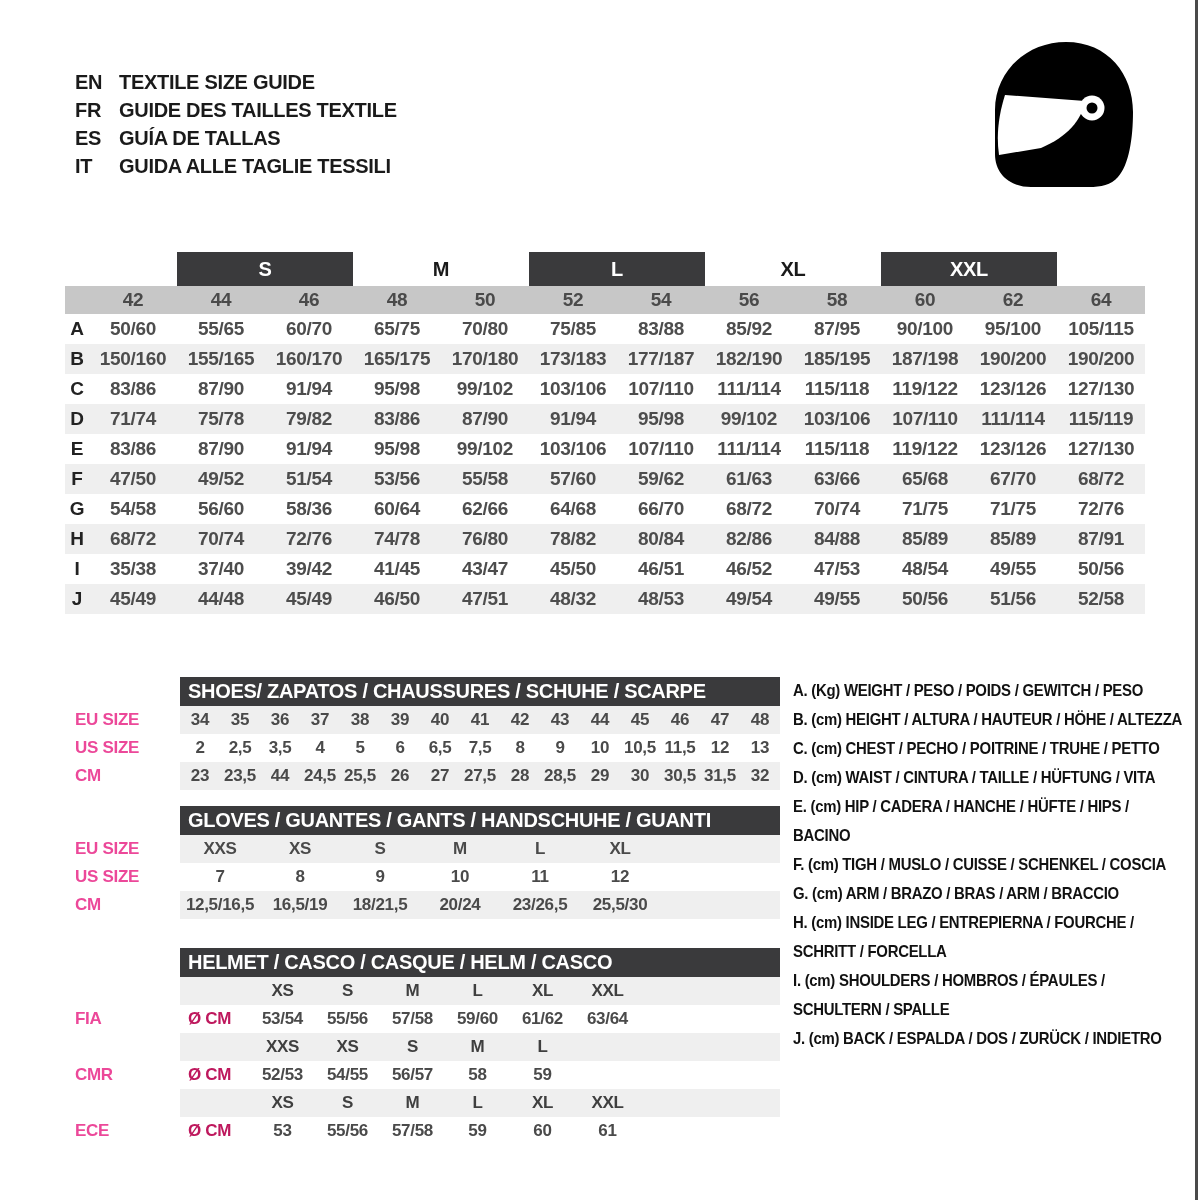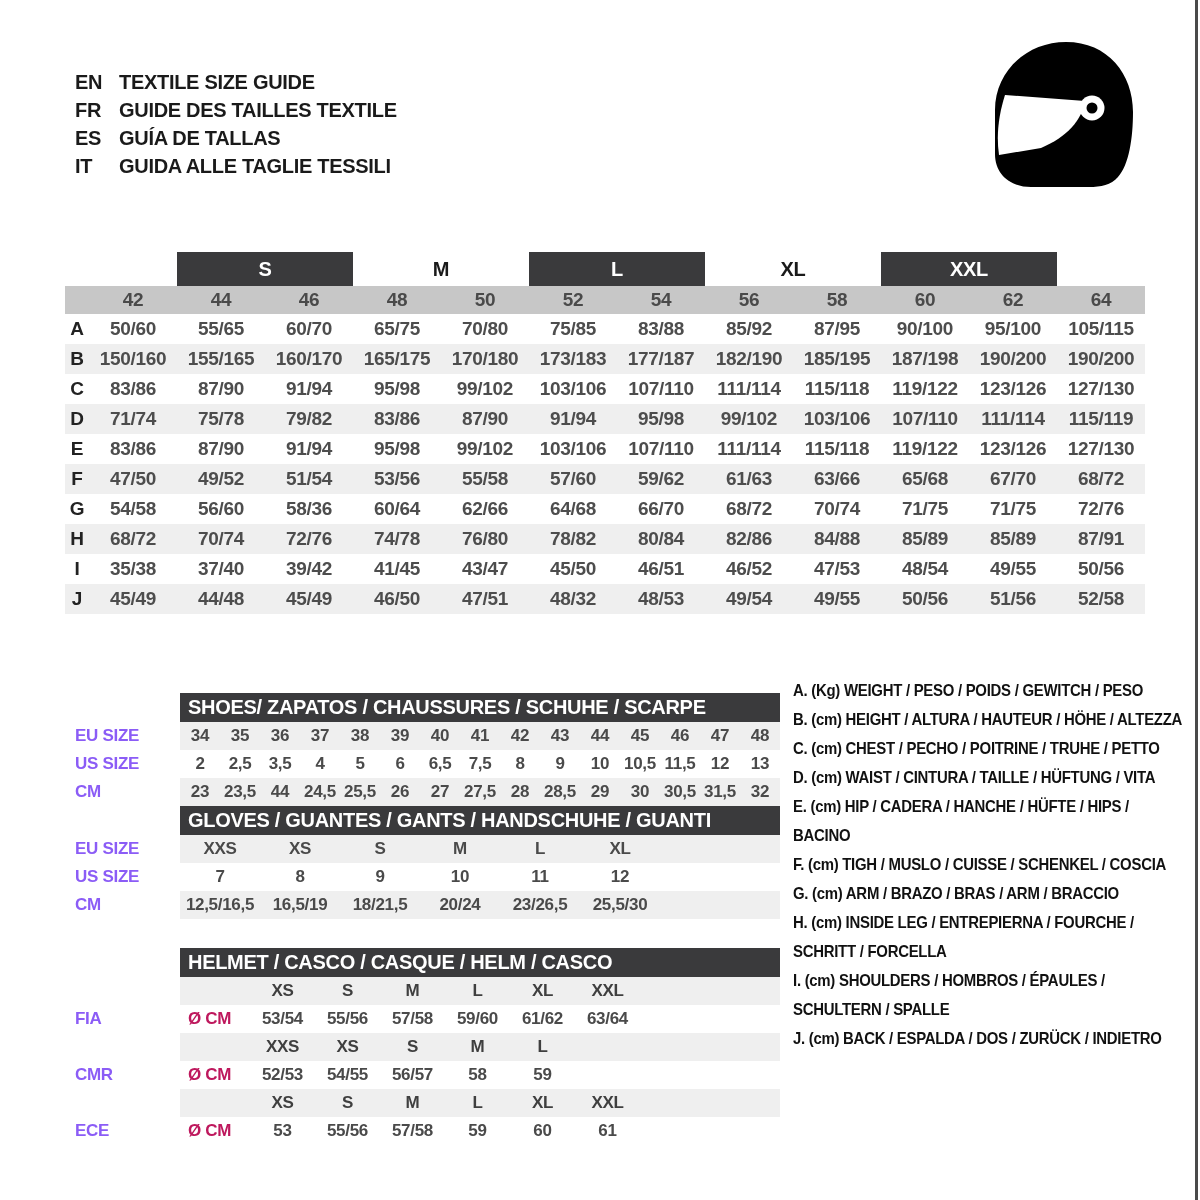--- a/index.html
+++ b/index.html
@@ -36,31 +36,31 @@
   .data-row div { align-self:center; text-align:center; font-size:19px; color:#4d4d4d; white-space:nowrap; }
   .data-row .rlabel { color:#222; }
 
   
   .block { position:absolute; left:65px; width:715px; }
   .bar {
     margin-left:115px; width:600px; height:29px; background:#3a3a3c; color:#fff;
     display:flex; align-items:center; padding-left:8px; font-size:20px; white-space:nowrap;
   }
   .trow { display:flex; height:28px; align-items:center; }
-  .trow .tlabel { width:115px; padding-left:10px; font-size:17px; color:#8b5cf6; }
+  .trow .tlabel { width:115px; padding-left:10px; font-size:17px; color:#ec4899; }
   .vals { width:600px; height:100%; display:grid; align-items:center; }
   .vals.striped { background:#efefef; }
   .vals div { text-align:center; font-size:17px; color:#4a4a4a; white-space:nowrap; }
   .shoes-grid { grid-template-columns:repeat(15, 40px); }
   .gloves-grid { grid-template-columns:repeat(6, 80px); }
   .helmet-grid { grid-template-columns:70px repeat(6, 65px); }
   .helmet-grid .unit { text-align:left; padding-left:8px; color:#be185d; }
   .hdr-cell { color:#3f3f3f !important; }
 
-  #shoes-block  { top:677px;margin-top:16px; }
+  #shoes-block  { top:677px; }
   #gloves-block { top:806px; }
   #helmet-block { top:948px; }
 
   
   .legend {
     position:absolute; left:793px; top:676px; width:434px;
     transform:scaleX(0.905); transform-origin:left top;
   }
   .legend-line { font-size:16.5px; line-height:29px; color:#111; }
 </style>

